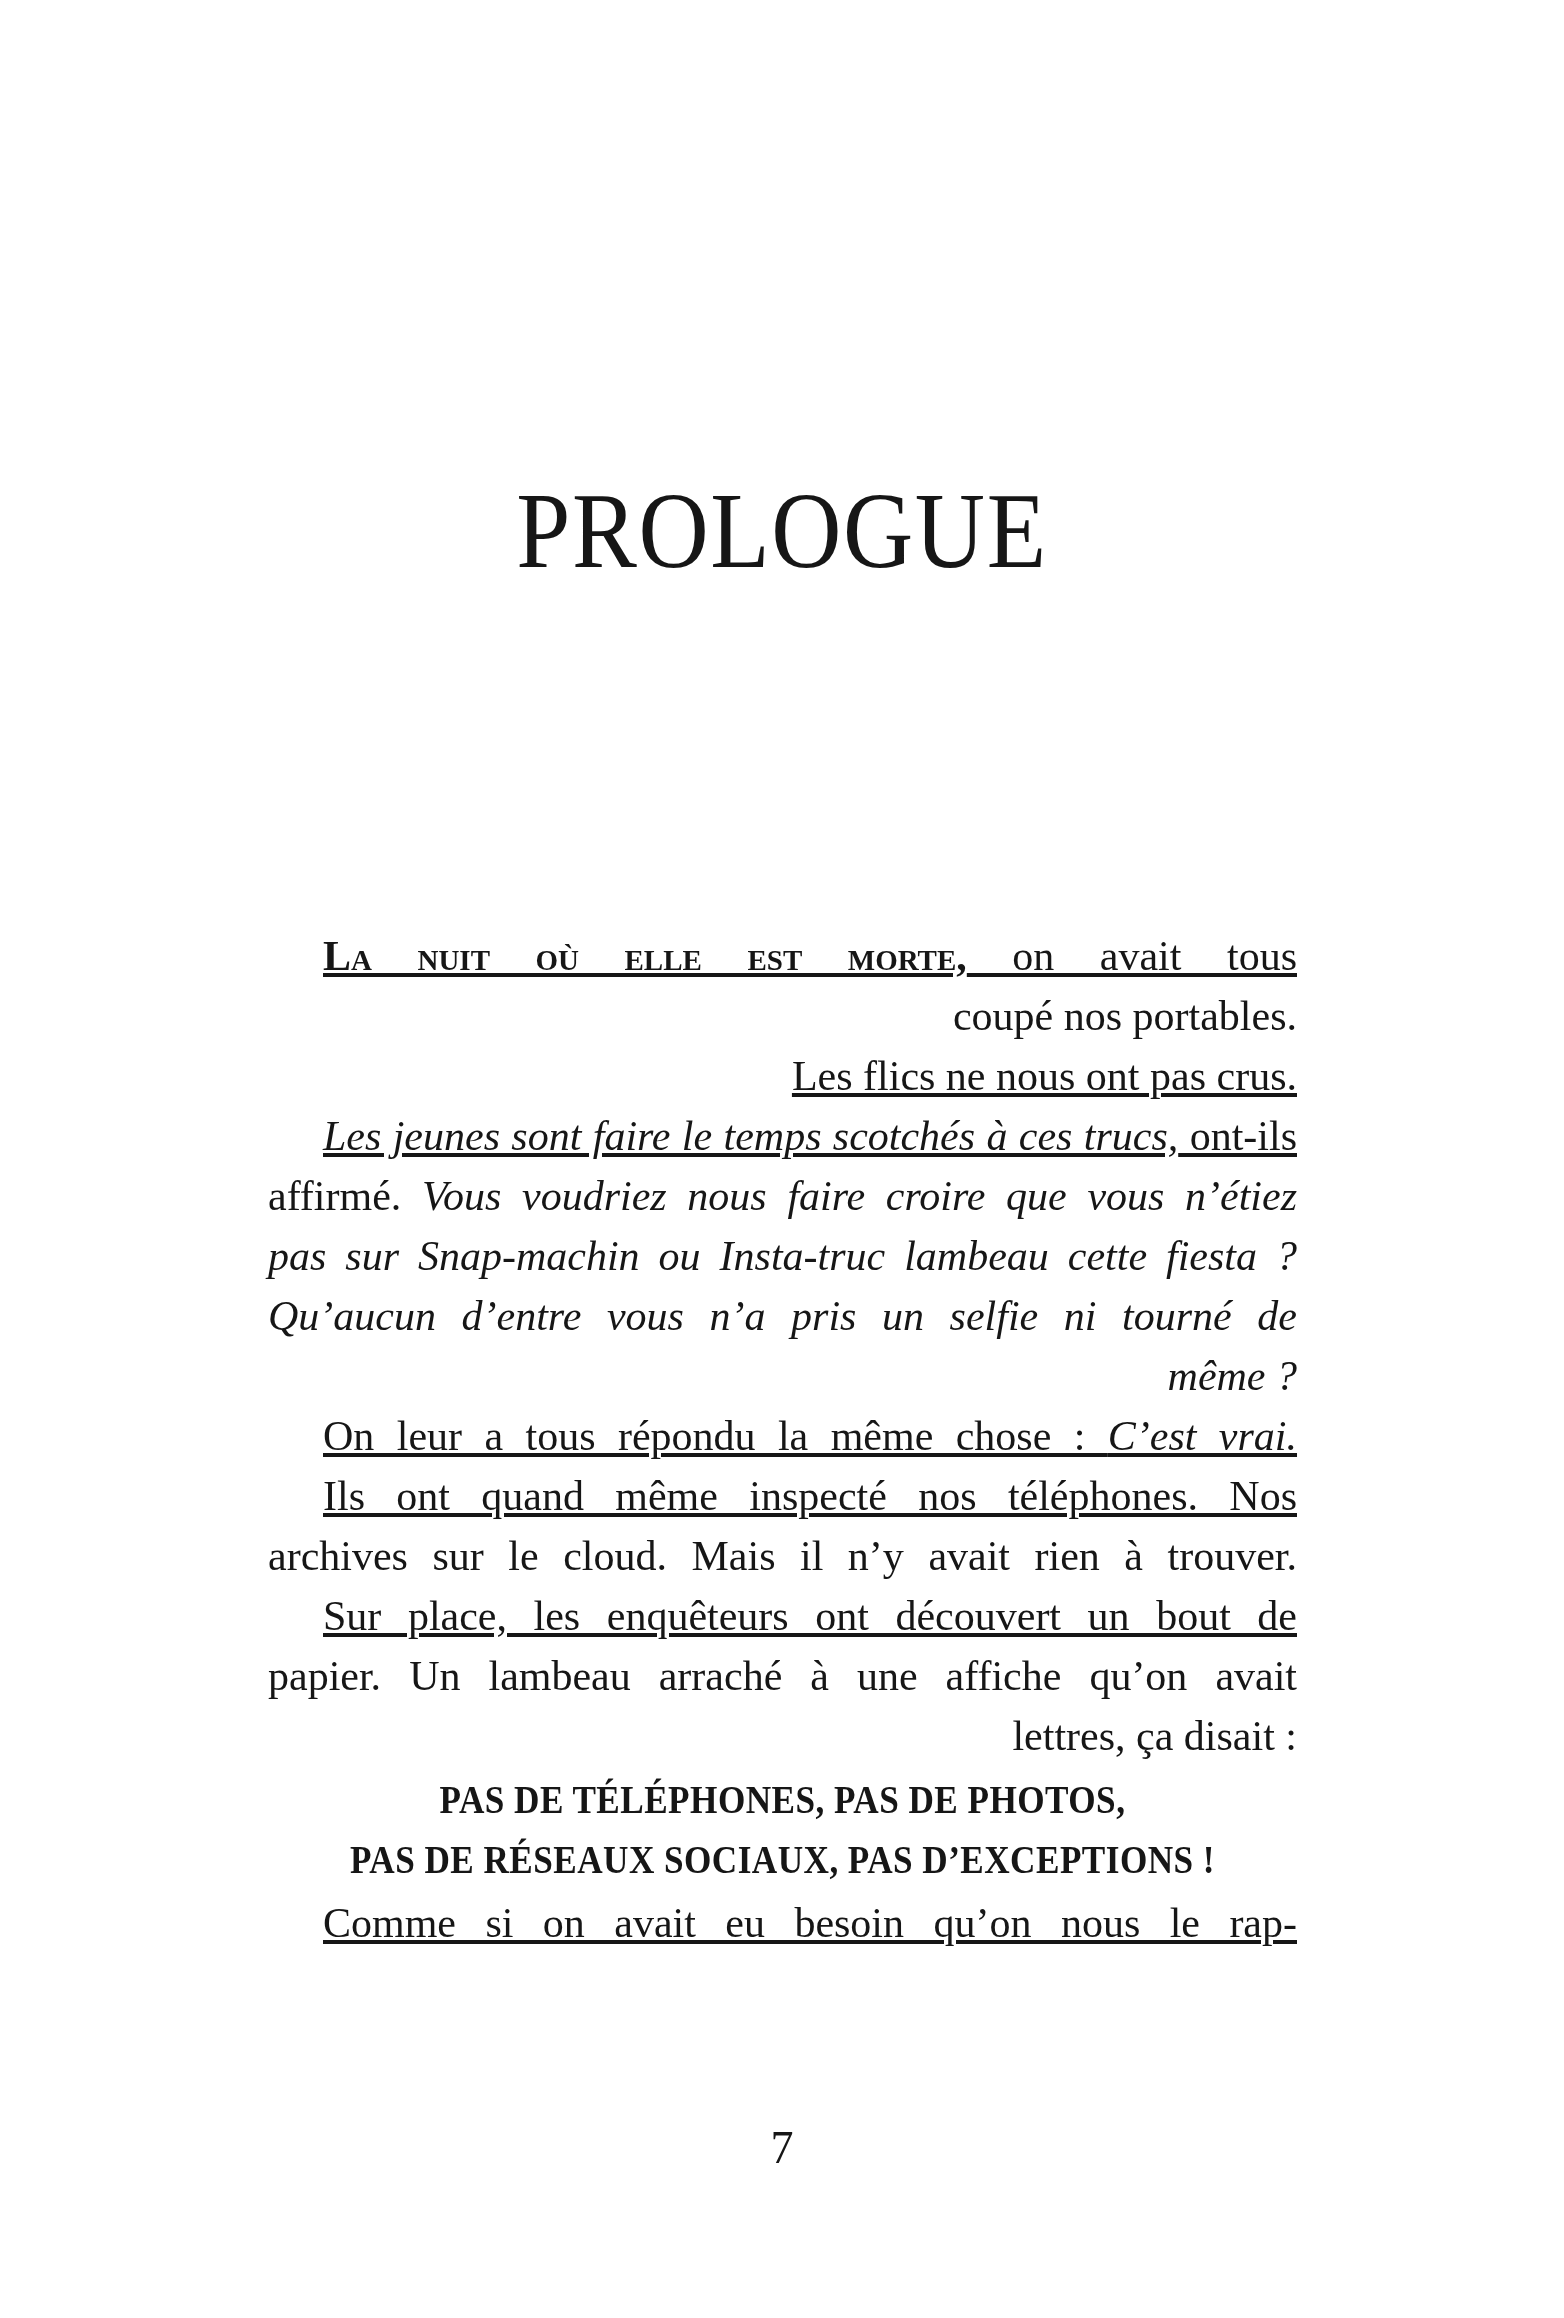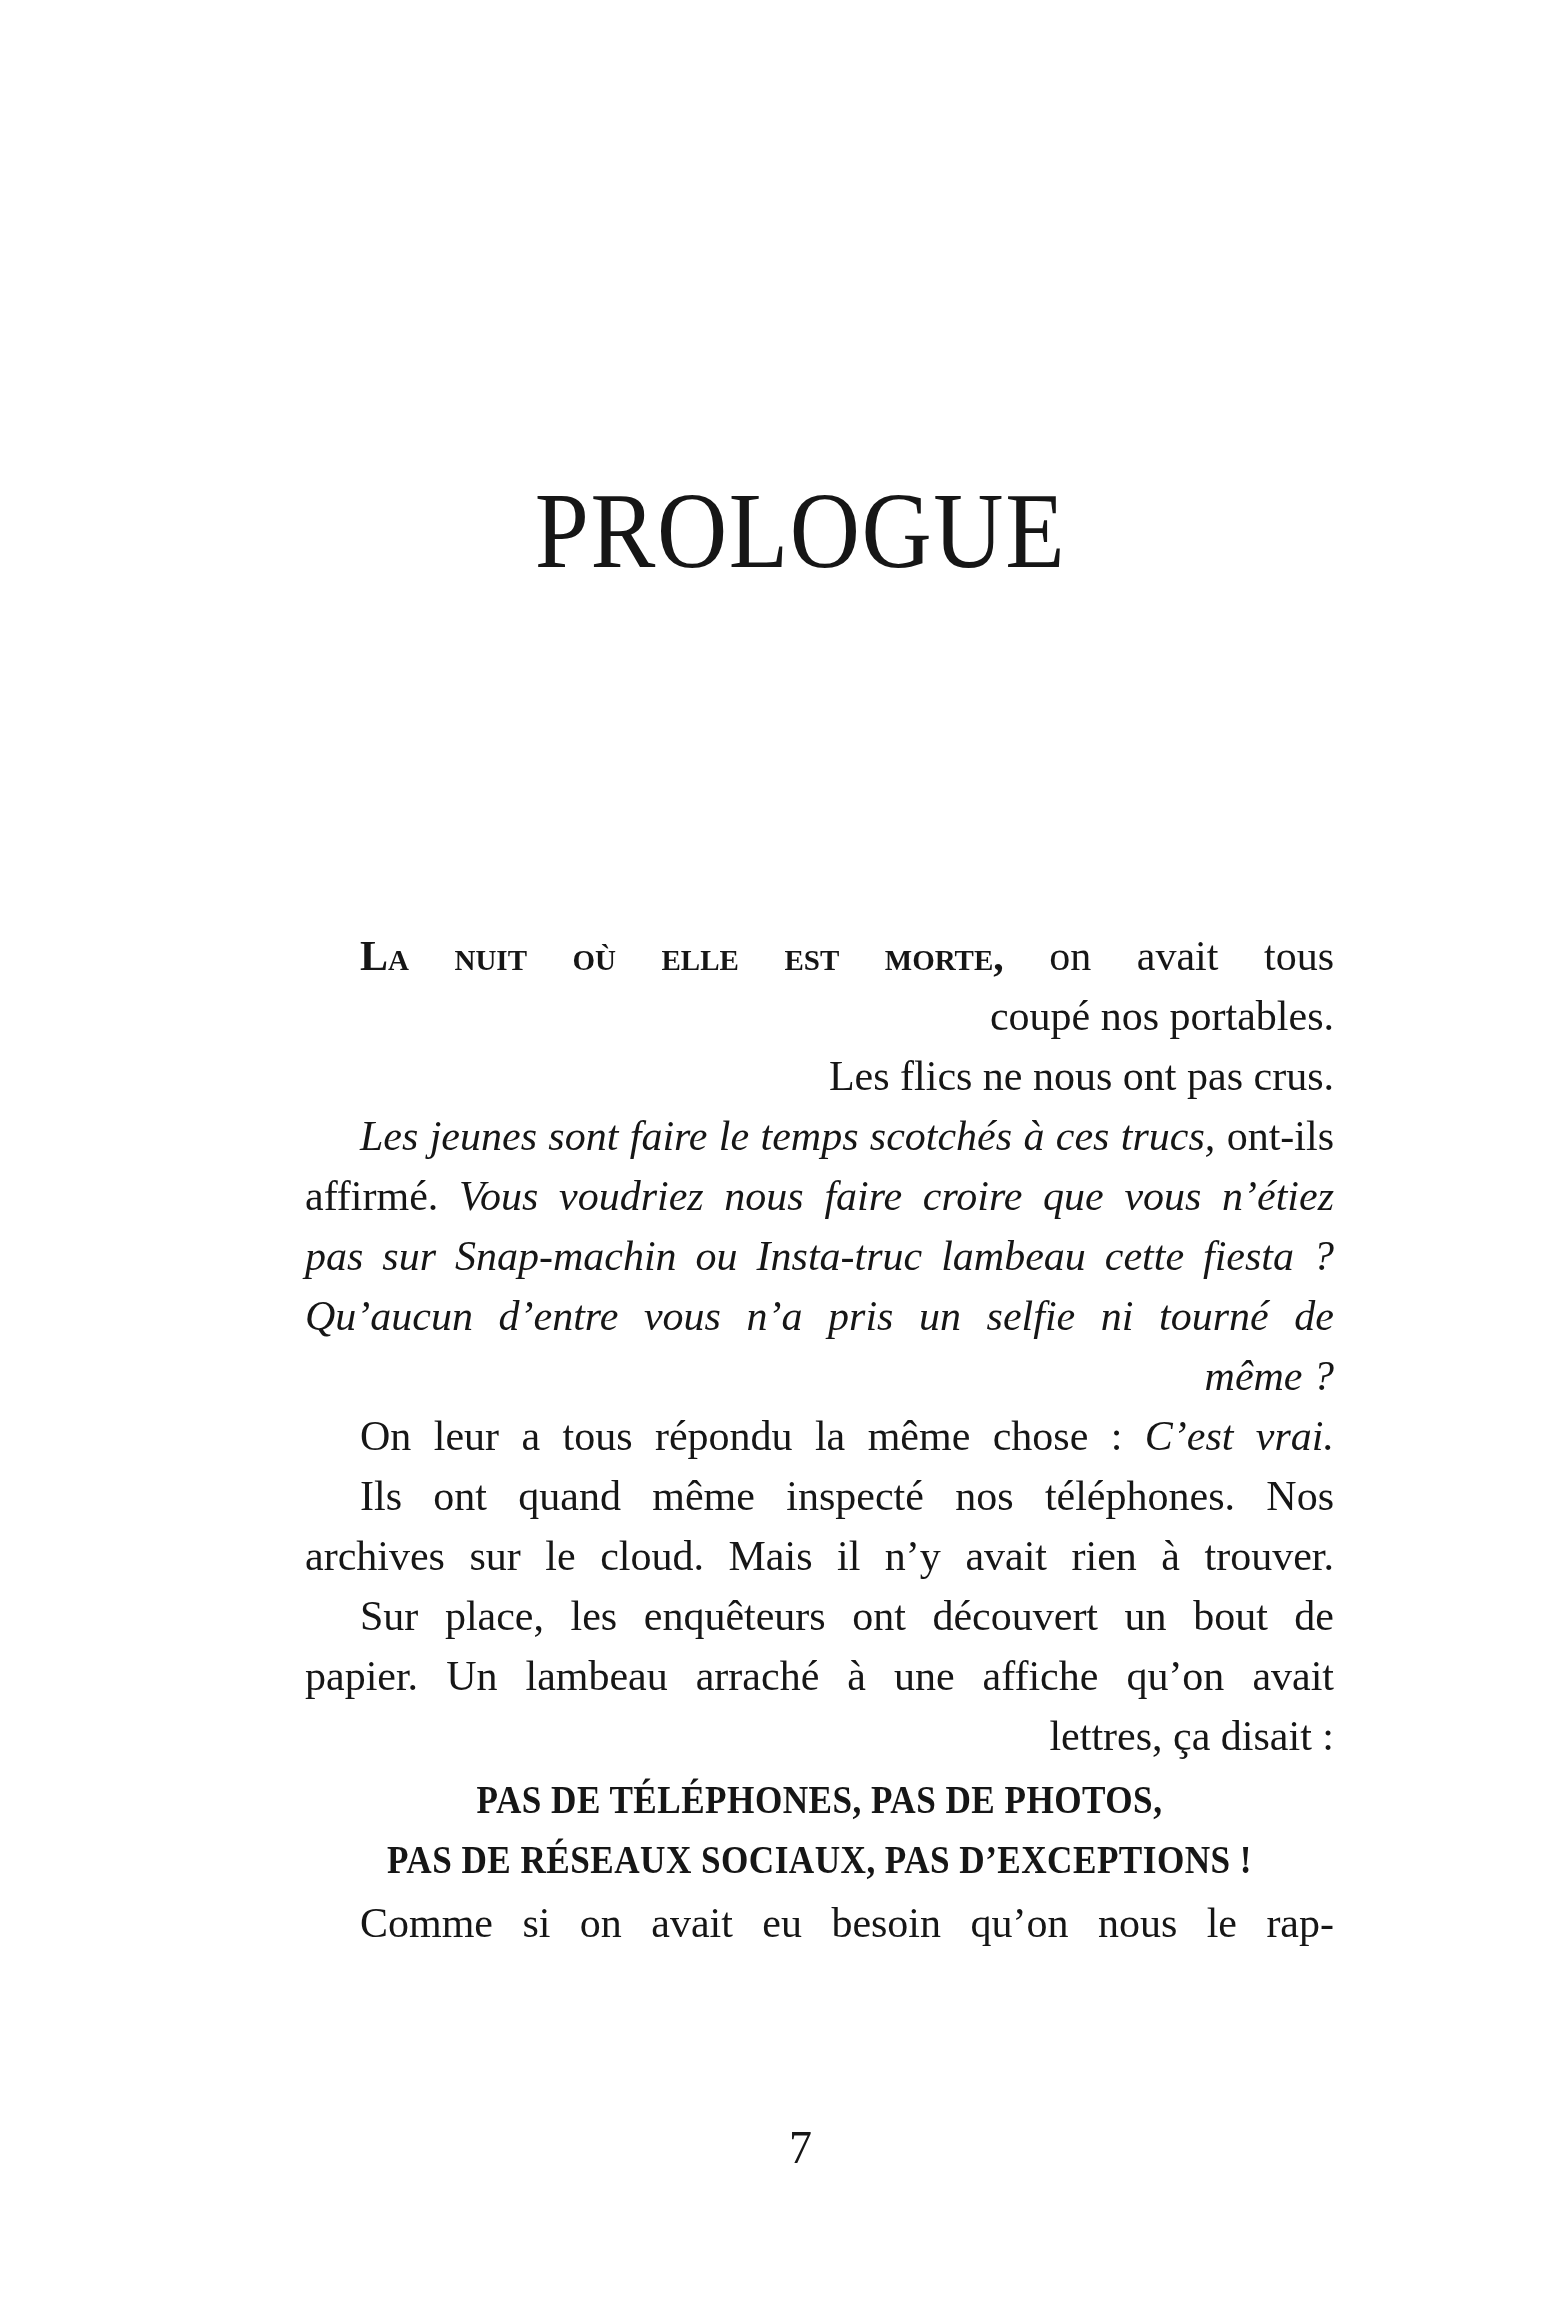--- a/index.html
+++ b/index.html
@@ -4,21 +4,21 @@
 <style>
   html, body { margin: 0; padding: 0; }
   body {
     width: 1564px; height: 2318px;
     background: #ffffff;
     position: relative;
     font-family: "Liberation Serif", "DejaVu Serif", serif;
     color: #161616;
     overflow: hidden;
   }
-  .page { position: absolute; inset: 0; margin-left: 37px; }
+  .page { position: absolute; inset: 0; }
 
   .title {
     position: absolute;
     top: 477px; left: 0; width: 100%;
     text-align: center;
     font-size: 108px;
     line-height: 108px;
     letter-spacing: 1.8px;
     font-weight: 400;
     transform: scaleX(0.90);
@@ -30,21 +30,21 @@
     position: absolute;
     top: 926px;
     left: 268px;
     width: 1029px;
     font-size: 42px;
   }
   .line { line-height: 60px; }
   .align-justify { text-align: justify; text-align-last: justify; }
   .align-left    { text-align: right; }
   .align-center  { text-align: center; text-align-last: center; }
-  .indent { text-indent: 55px; }
+  .indent { text-indent: 55px; text-decoration: underline; }
 
   .seg-roman { font-style: normal; }
   .seg-italic { font-style: italic; }
   .seg-smallcaps-bold { font-variant: small-caps; font-weight: 700; }
 
   .poster {
     font-family: "Liberation Serif", "DejaVu Serif", serif;
     font-weight: 700;
     font-size: 40px;
     letter-spacing: 0.5px;

